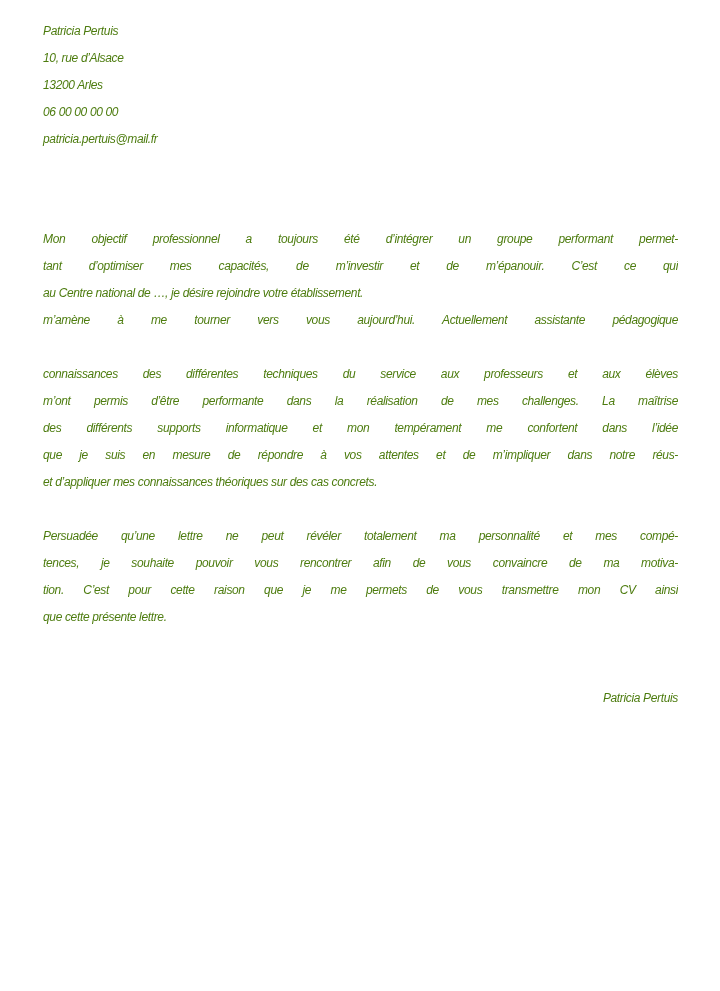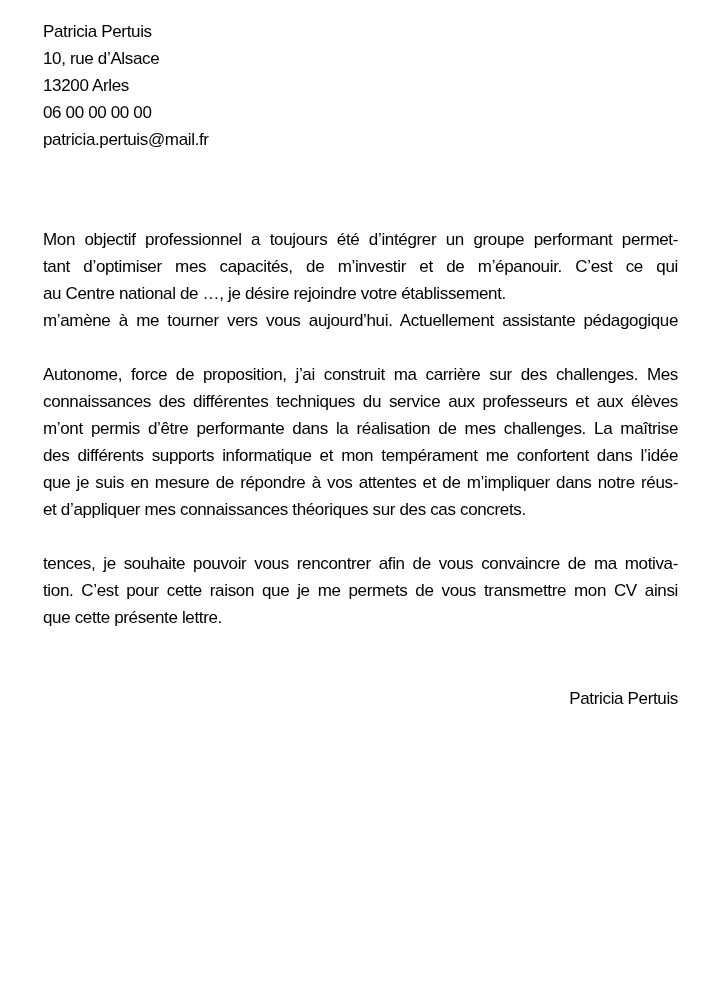--- a/index.html
+++ b/index.html
@@ -1,21 +1,22 @@
 <!DOCTYPE html>
 <html><head>
 <meta charset="utf-8">
 <style>
   html, body { margin: 0; padding: 0; background: #ffffff; }
   body { width: 720px; height: 991px; position: relative; overflow: hidden; }
   .page {
     position: absolute; left: 43px; top: 18px; width: 635px;
     font-family: "Liberation Sans", sans-serif;
-    font-size: 17px; color: #000000;
+    font-size: 12px; color: #4d7c0f;
     letter-spacing: -0.35px;
+    font-style: italic;
   }
   .line { height: 27px; line-height: 27px; white-space: nowrap; }
   .just { text-align: justify; text-align-last: justify; white-space: normal; overflow: hidden; }
   .block { margin: 0; }
   .gap-sender { height: 46px; }
   .gap { height: 27px; }
   .sig { text-align: right; }
 </style>
 </head>
 <body>
@@ -34,30 +35,30 @@
 
   <div class="block">
     <div class="line just">Mon objectif professionnel a toujours été d’intégrer un groupe performant permet-</div>
     <div class="line just">tant d’optimiser mes capacités, de m’investir et de m’épanouir. C’est ce qui</div>
     <div class="line">au Centre national de …, je désire rejoindre votre établissement.</div>
     <div class="line just">m’amène à me tourner vers vous aujourd’hui. Actuellement assistante pédagogique</div>
   </div>
   <div class="gap"></div>
 
   <div class="block">
-    <div class="line just">Autonome, force de proposition, j’ai construit ma carrière sur des challenges. Mes</div>
     <div class="line just">connaissances des différentes techniques du service aux professeurs et aux élèves</div>
     <div class="line just">m’ont permis d’être performante dans la réalisation de mes challenges. La maîtrise</div>
     <div class="line just">des différents supports informatique et mon tempérament me confortent dans l’idée</div>
     <div class="line just">que je suis en mesure de répondre à vos attentes et de m’impliquer dans notre réus-</div>
     <div class="line">et d’appliquer mes connaissances théoriques sur des cas concrets.</div>
   </div>
   <div class="gap"></div>
 
   <div class="block">
+    <div class="line just">Persuadée qu’une lettre ne peut révéler totalement ma personnalité et mes compé-</div>
     <div class="line just">tences, je souhaite pouvoir vous rencontrer afin de vous convaincre de ma motiva-</div>
     <div class="line just">tion. C’est pour cette raison que je me permets de vous transmettre mon CV ainsi</div>
     <div class="line">que cette présente lettre.</div>
   </div>
   <div class="gap"></div>
 
   <div class="gap"></div>
   <div class="line sig">Patricia Pertuis</div>
 </div>
 

